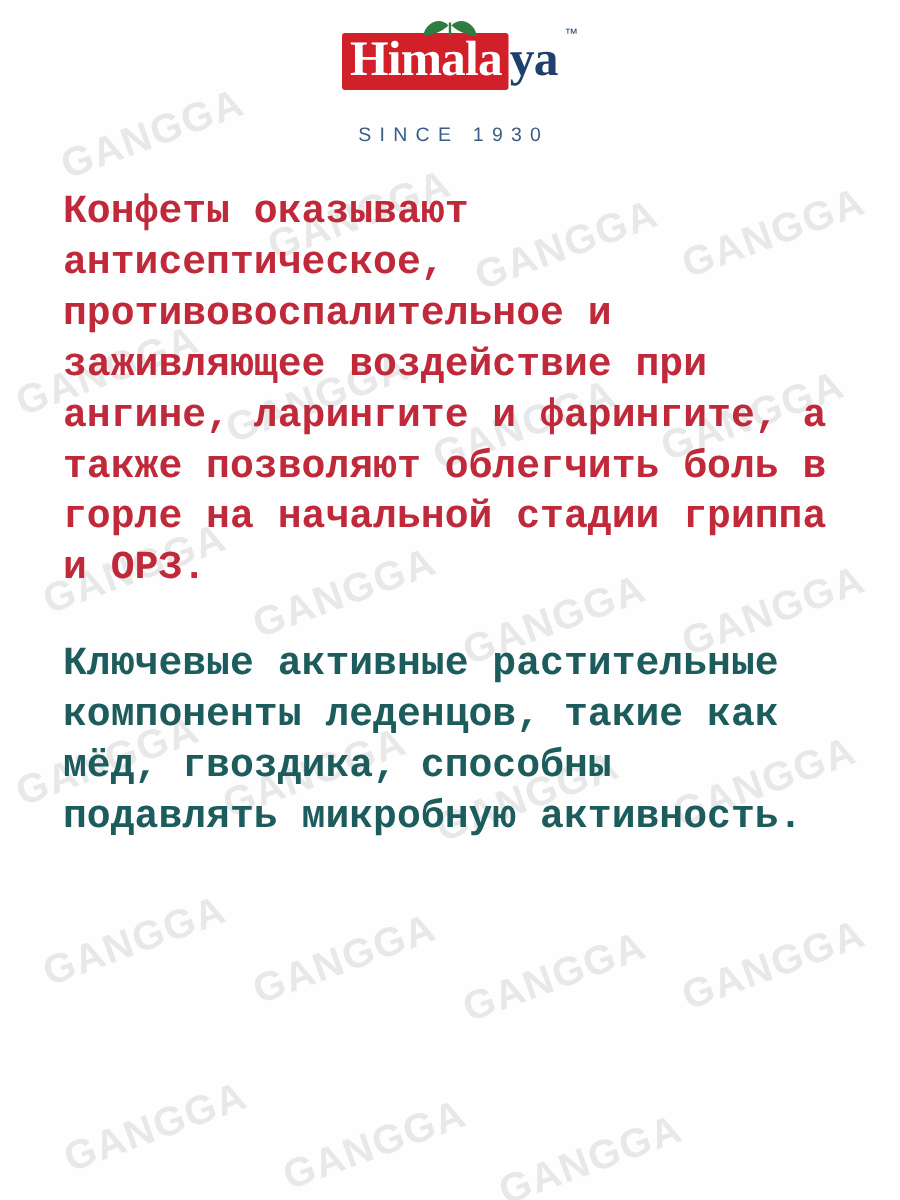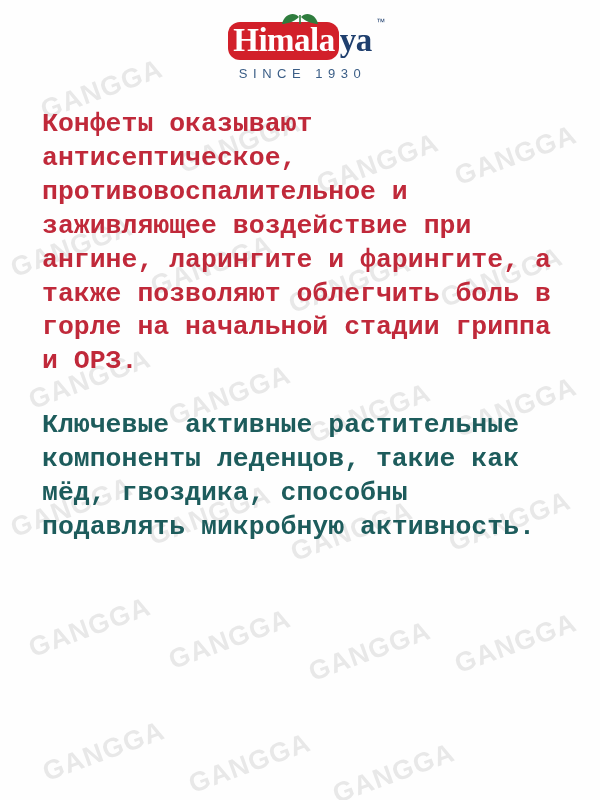--- a/index.html
+++ b/index.html
@@ -67,41 +67,41 @@
     display: inline-block;
     position: relative;
   }
   .logo-hima {
     position: relative;
     display: inline-block;
     background: #d2202a;
     color: #ffffff;
     padding: 2px 4px 3px 5px;
     margin-right: 1px;
-    border-radius: 12px;
+    border-radius: 2px;
   }
   .logo-leaf {
     position: absolute;
     top: -11px;
     left: 50%;
     transform: translateX(-50%);
     width: 44px;
     height: 14px;
   }
   .tm {
     position: absolute;
     top: -4px;
     right: -13px;
     font-size: 9px;
     font-family: "Liberation Sans", sans-serif;
     color: #1f3f6e;
     font-weight: normal;
   }
   .logo-since {
-    margin-top: 6px;
+    margin-top: 22px;
     font-family: "Liberation Sans", sans-serif;
     font-size: 13px;
     letter-spacing: 5.5px;
     color: #3a5d86;
     font-weight: normal;
     padding-left: 5px;
   }
 
   
   .content {

